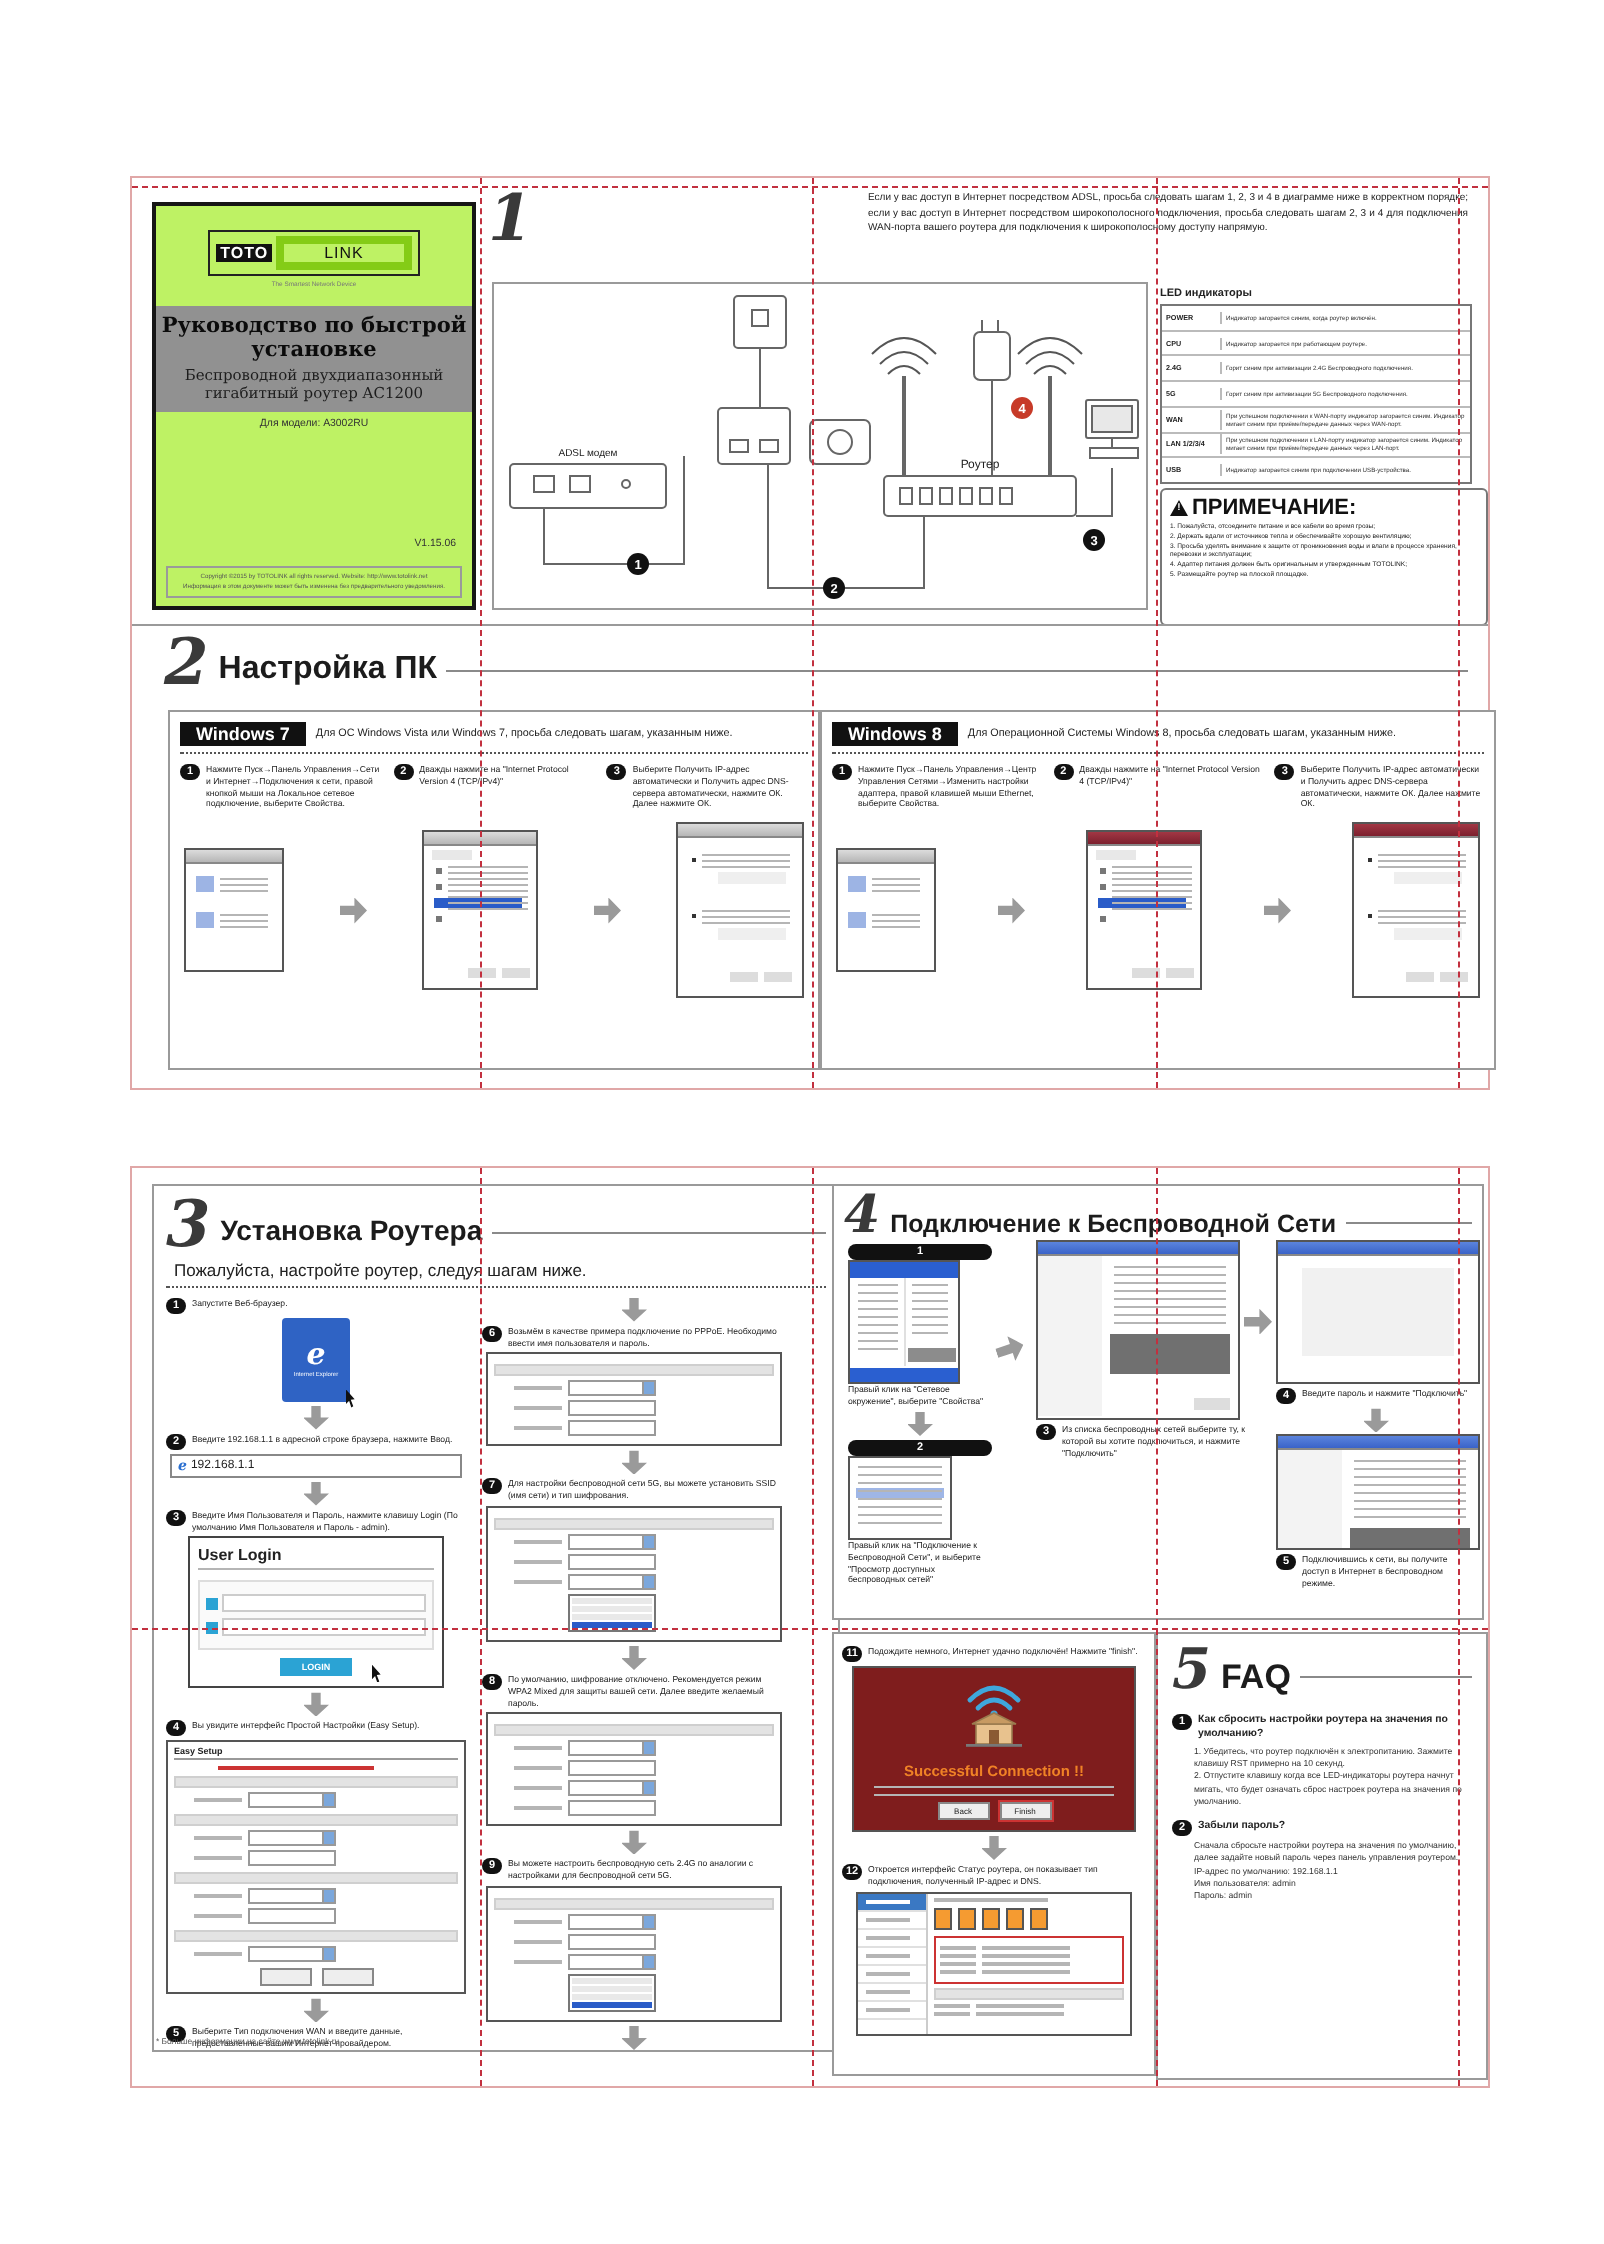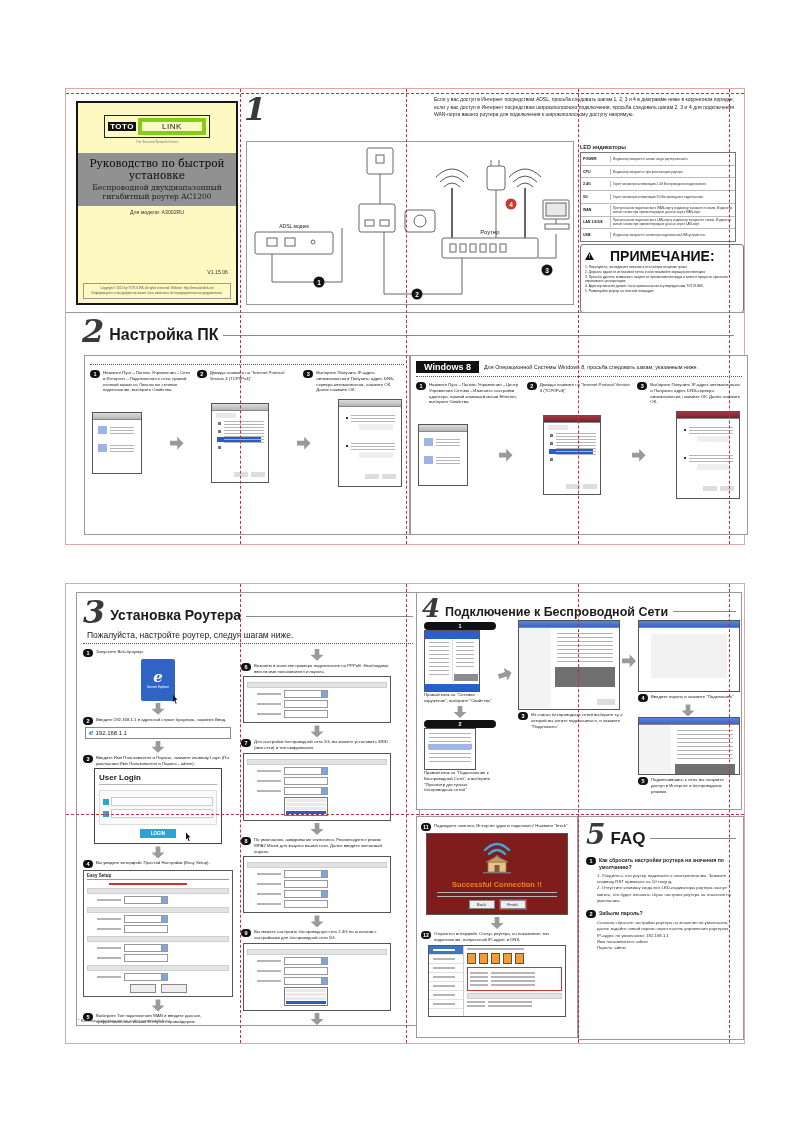--- a/index.html
+++ b/index.html
@@ -25,46 +25,46 @@
   .bigD{width:13px;height:12px;background:#9a9a9a;margin:2px auto;
         clip-path:polygon(32% 0,68% 0,68% 50%,100% 50%,50% 100%,0 50%,32% 50%);}
   .bigR{flex:none;width:14px;height:13px;background:#9a9a9a;
         clip-path:polygon(0 32%,55% 32%,55% 0,100% 50%,55% 100%,55% 68%,0 68%);}
   .dotline{border-top:1px dotted #555;margin:3px 0;}
   .skel{background-image:repeating-linear-gradient(to bottom,#b5b5b5 0 1px,transparent 1px 4px);}
   .cursor{width:7px;height:9px;background:#111;
           clip-path:polygon(0 0,0 80%,22% 62%,38% 100%,52% 93%,34% 57%,62% 54%);}
 
   
-  .cover{left:10px;top:12px;width:158px;height:200px;border:2px solid #161616;background:#fef9c3;}
+  .cover{left:10px;top:12px;width:158px;height:200px;border:2px solid #161616;background:#bef264;}
   .logo-wrap{display:flex;justify-content:center;margin-top:12px;}
   .logo{display:inline-flex;border:1px solid #222;padding:2px 3px;gap:2px;align-items:center;}
   .lt{background:#111;color:#fff;font-weight:bold;font-size:8px;padding:0 2px;letter-spacing:.5px;}
   .ll{color:#111;border:4px solid #84cc16;font-weight:normal;font-size:8px;padding:0 20px;letter-spacing:.5px;}
   .tagline{font-size:3.2px;color:#777;text-align:center;margin-top:2px;}
   .titleband{position:absolute;left:0;right:0;top:50px;background:#919191;padding:4px 2px;text-align:center;}
-  .cover-title{font-family:"DejaVu Serif",serif;font-weight:normal;font-size:10.5px;color:#0b0b0b;}
+  .cover-title{font-family:"DejaVu Serif",serif;font-weight:bold;font-size:10.5px;color:#0b0b0b;}
   .cover-sub{font-family:"DejaVu Serif",serif;font-weight:normal;font-size:7.5px;color:#1d1d1d;margin-top:2px;line-height:1.25;}
   .model{position:absolute;left:0;right:0;top:106px;text-align:center;font-size:5.2px;color:#333;}
   .version{position:absolute;right:8px;top:166px;font-size:5.2px;color:#333;}
   .copyright{position:absolute;left:5px;right:5px;bottom:4px;border:1px solid #9a9a9a;padding:2px;
              font-size:3.1px;color:#555;text-align:center;line-height:1.6;}
 
   
   .s1-head{left:178px;top:6px;}
   .s1-intro{left:368px;top:7px;width:300px;font-size:5px;line-height:1.5;text-align:justify;color:#222;}
   .s1-panel{left:180px;top:52px;width:326px;height:162px;}
   .led-title{left:514px;top:55px;font-size:5.5px;font-weight:bold;}
   .led-box{left:514px;top:63px;width:154px;height:88px;border:1px solid #777;display:flex;flex-direction:column;}
   .led-row{display:flex;flex:1;border-top:1px solid #bbb;align-items:center;}
   .led-row:first-child{border-top:none;}
   .led-name{flex:none;width:27px;font-size:3.6px;font-weight:bold;padding-left:2px;color:#222;}
   .led-desc{flex:1;font-size:3.1px;line-height:1.3;color:#333;padding:1px 2px;border-left:1px solid #bbb;}
   .note-box{left:514px;top:155px;width:154px;height:61px;border:1px solid #777;border-radius:3px;padding:3px 4px;}
-  .note-title{display:flex;align-items:center;gap:16px;font-weight:bold;font-size:14px;color:#111;text-align:right;}
+  .note-title{display:flex;align-items:center;gap:2px;font-weight:bold;font-size:11px;color:#111;text-align:right;}
   .warn-tri{width:9px;height:8px;background:#111;clip-path:polygon(50% 0,100% 100%,0 100%);position:relative;}
   .warn-tri::after{content:"!";position:absolute;left:0;right:0;top:1px;color:#fff;font-size:5px;text-align:center;font-weight:bold;}
   .note-items{font-size:3.3px;line-height:1.45;color:#222;margin-top:1px;}
 
   
   .s1-divider{left:0;right:0;top:223px;height:1px;background:#9a9a9a;}
   .s2-head{left:16px;top:228px;right:10px;display:flex;gap:5px;}
   .win-panel{top:266px;height:168px;padding:5px;}
   #win7{left:18px;width:314px;}
   #win8{left:344px;width:326px;}
@@ -359,20 +359,24 @@
     </div>
 
     <div class="abs s1-divider"></div>
     <div class="abs sec-head s2-head">
       <span class="sec-num">2</span>
       <span class="sec-title">Настройка ПК</span>
       <span class="hrule"></span>
     </div>
 
     <div class="panel win-panel" id="win7">
+      <div class="win-headrow">
+        <span class="win-badge">Windows 7</span>
+        <span class="win-desc">Для ОС Windows Vista или Windows 7, просьба следовать шагам, указанным ниже.</span>
+      </div>
       <div class="dotline"></div>
       <div class="win-steps">
         <div class="wstep">
           <div class="caprow">
             <span class="nb">1</span>
             <span class="cap">Нажмите Пуск→Панель Управления→Сети и Интернет→Подключения к сети, правой кнопкой мыши на Локальное сетевое подключение, выберите Свойства.</span>
           </div>
         </div>
         <div class="wstep">
           <div class="caprow">

